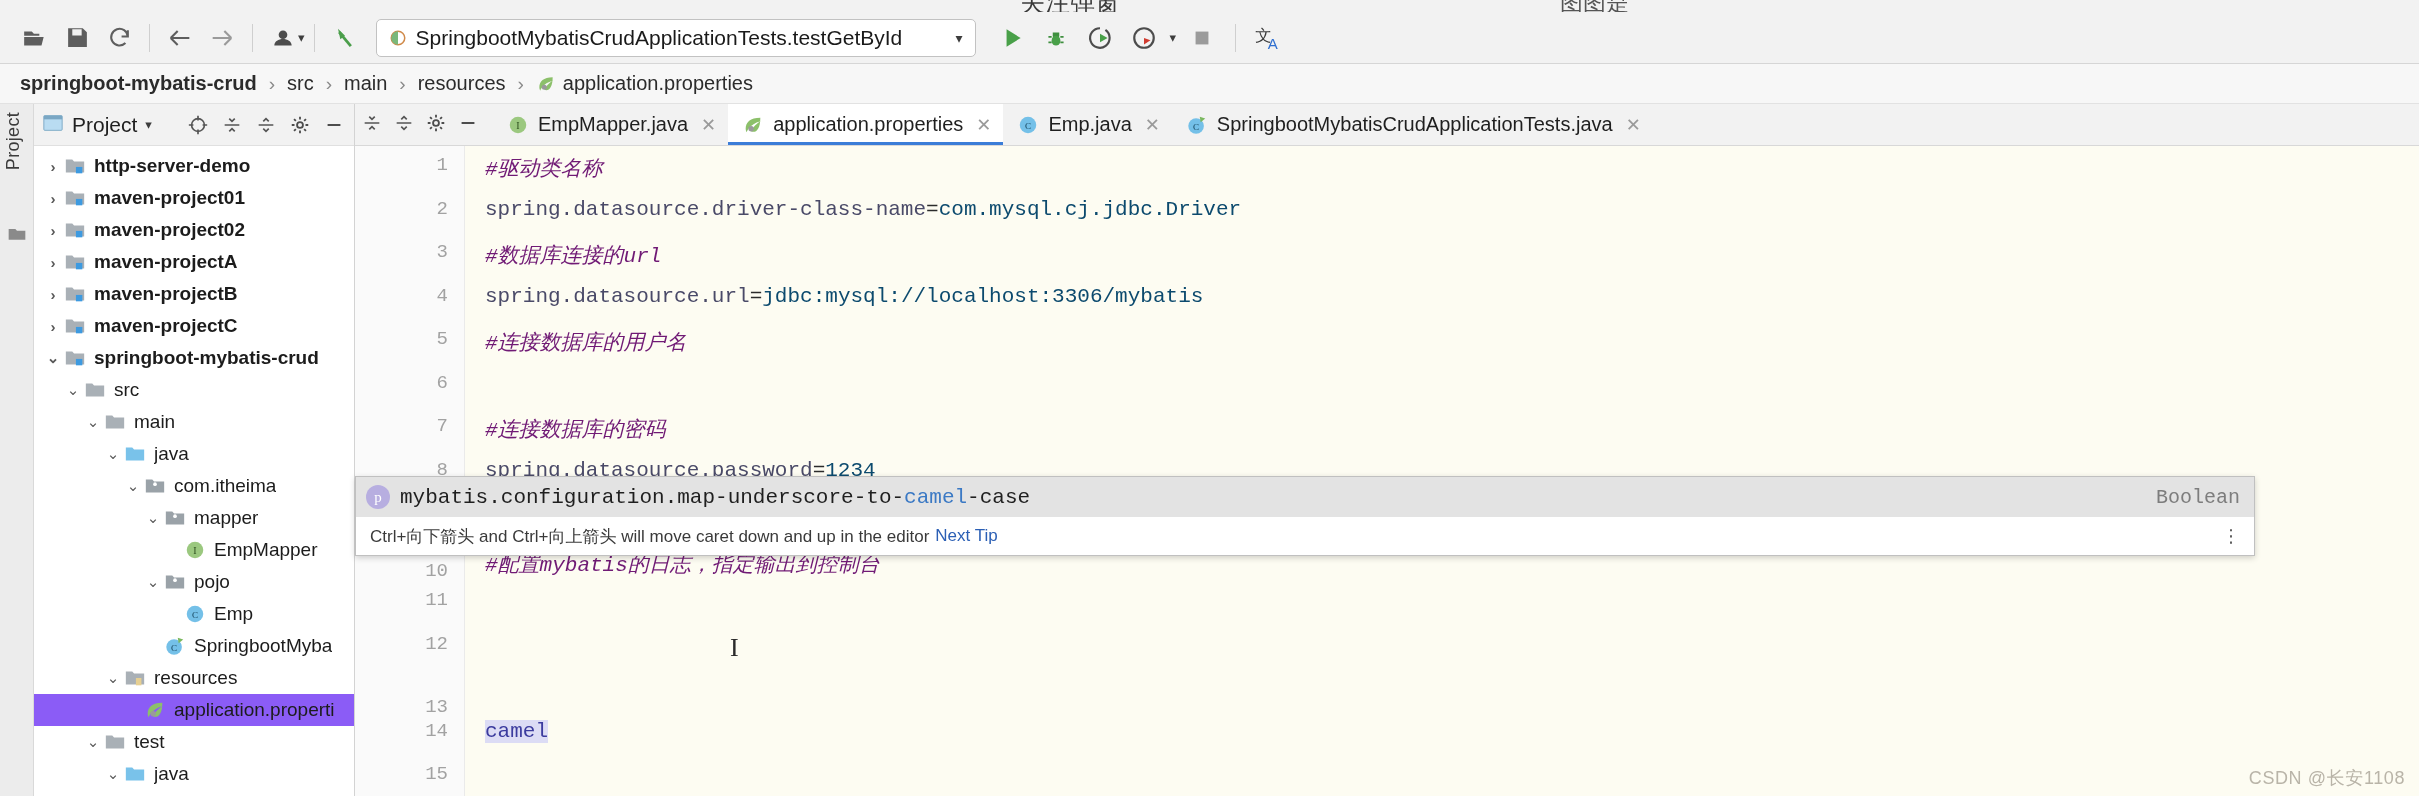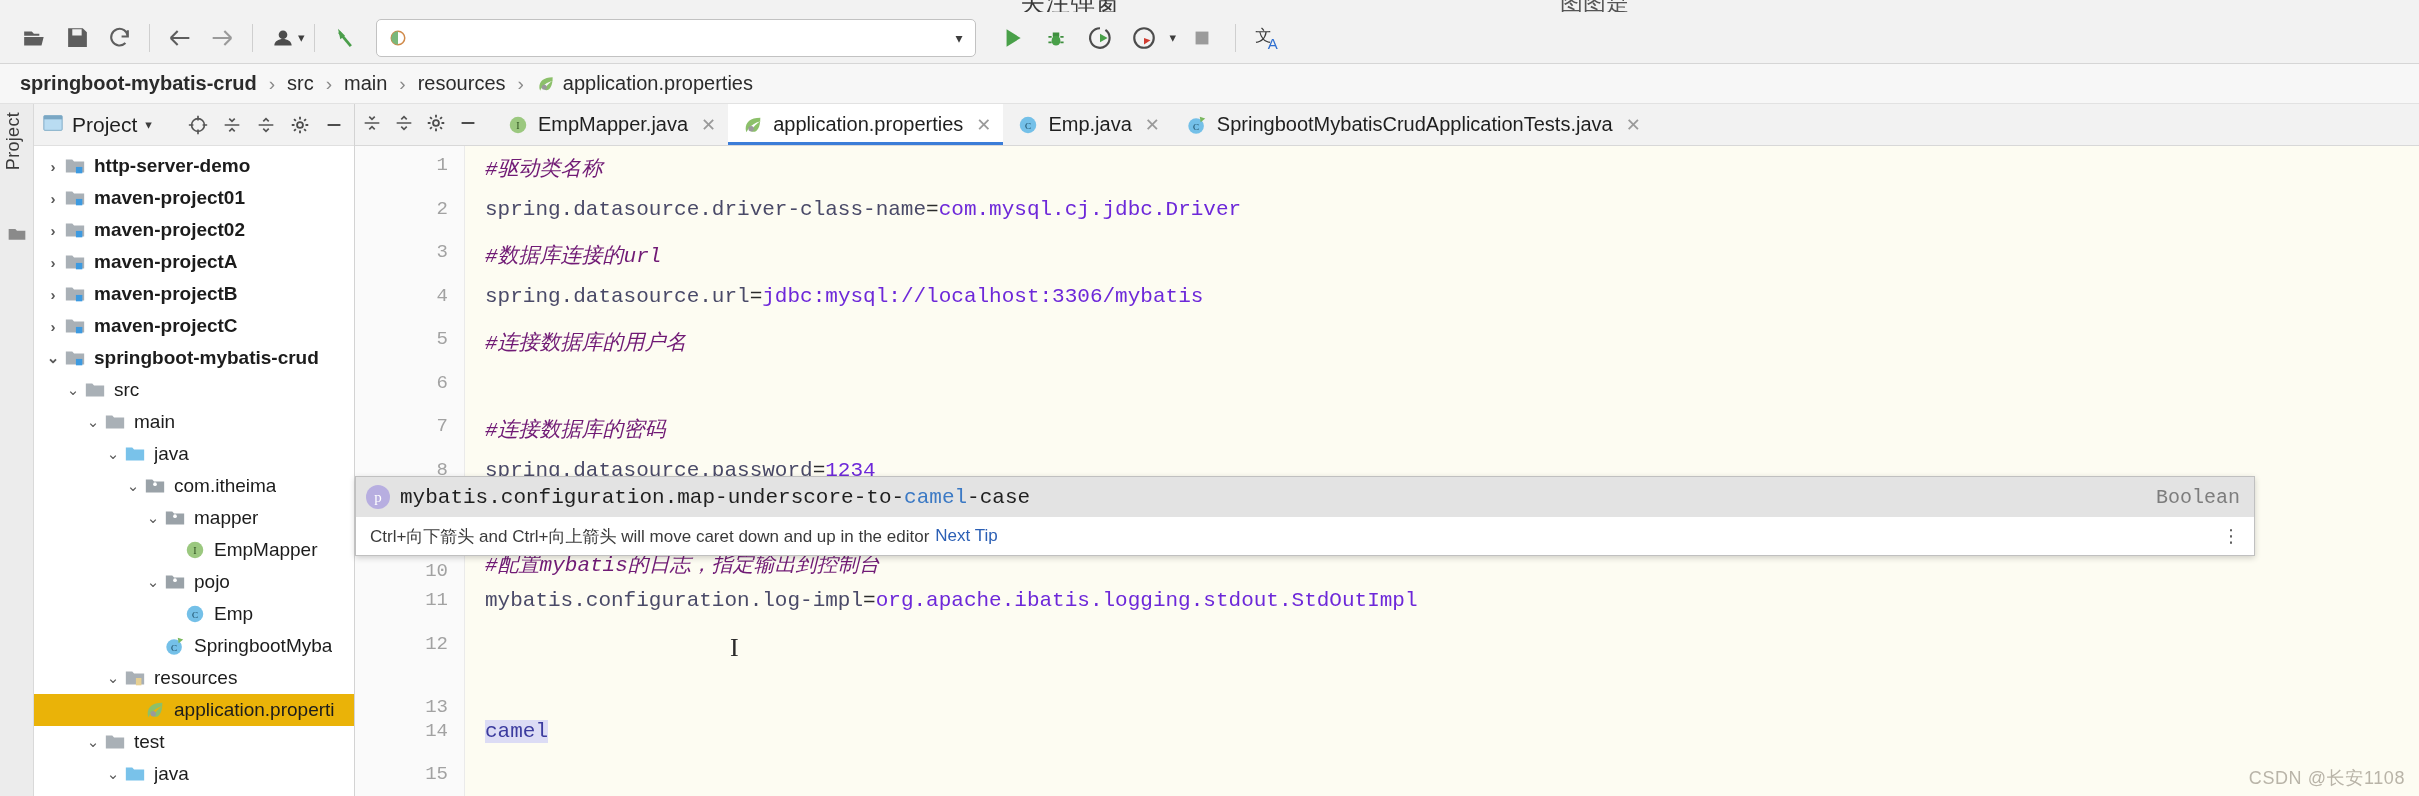--- a/index.html
+++ b/index.html
@@ -93,21 +93,21 @@
   .pp-title { font-size: 21px; color: #1f1f1f; margin-left: 8px; font-family:"Liberation Sans",sans-serif;}
   .pp-caret { margin-left: 8px; font-size: 13px; color: #3d3d3d; }
   .pp-icons { margin-left: auto; display: flex; align-items: center; gap: 2px; padding-right: 4px; }
   .pp-ibtn { width: 32px; height: 32px; display: flex; align-items: center; justify-content: center; }
 
   .tree { padding-top: 4px; }
   .tree-row {
     height: 32px; display: flex; align-items: center; white-space: nowrap;
     font-size: 19px; color: #1c1c1c; font-family: "Liberation Sans", sans-serif;
   }
-  .tree-row.selected { background: #eab308; }
+  .tree-row.selected { background: #8b5cf6; }
   .tree-row.bold { font-weight: bold; }
   .tw { width: 22px; flex: none; display: flex; align-items: center; justify-content: center;
         color: #5a5a5a; font-size: 15px; }
   .ticon { width: 24px; flex: none; margin-right: 6px; display: flex; align-items: center; }
   .tlabel { overflow: hidden; }
 
   
   .editor-area {
     position: absolute; top: 104px; left: 355px; width: 2064px; height: 692px;
     background: #ffffff;
@@ -137,21 +137,21 @@
     font-family: "Liberation Mono", monospace;
   }
   .code {
     position: absolute; top: 0; left: 110px; right: 0; height: 650px;
   }
   .cline {
     position: absolute; left: 20px; white-space: nowrap;
     font-family: "Liberation Mono", monospace; font-size: 21px;
   }
   .tok-key { color: #4a4a68; }
-  .tok-val { color: #6d28d9; }
+  .tok-val { color: #0c4a6e; }
   .tok-eq { color: #2b2b2b; }
   .comment { color: #701a75; font-style: italic; font-family: "Liberation Mono", monospace; }
   .hl-camel { background: #dcdcf5; color: #3b3b9e; }
 
   
   .popup {
     position: absolute; left: 0px; top: 330px; width: 1900px;
     border: 1px solid #c0c0c0; background: #ffffff;
     box-shadow: 0 2px 6px rgba(0,0,0,.18);
   }
@@ -240,20 +240,21 @@
           <path fill="#4b9e4b" d="M6 4l2 9 4-3z"></path>
           <path fill="none" stroke="#4b9e4b" stroke-width="2.4" d="M7 7l10 12"></path>
         </svg>
     </div>
 
     <div class="run-config">
       <svg class="rc-icon" viewBox="0 0 24 24">
         <circle cx="12" cy="12" r="9" fill="none" stroke="#d08a4a" stroke-width="2"></circle>
         <path d="M12 3a9 9 0 0 0 0 18z" fill="#7ab87a"></path>
       </svg>
+      <span class="rc-text">SpringbootMybatisCrudApplicationTests.testGetById</span>
       <span class="rc-caret">▾</span>
     </div>
 
     <div class="run-actions">
       <div class="ra-btn">
         <svg width="26" height="26" viewBox="0 0 24 24">
             <path fill="#49a049" d="M7 4l13 8-13 8z"></path>
           </svg>
       </div>
       <div class="ra-btn">
@@ -640,21 +641,20 @@
       <div class="code" id="code-root">
           <div class="cline" style="top: 8px;"><span class="comment">#驱动类名称</span></div>
           <div class="cline" style="top: 51.5px;"><span class="tok-key">spring.datasource.driver-class-name</span><span class="tok-eq">=</span><span class="tok-val">com.mysql.cj.jdbc.Driver</span></div>
           <div class="cline" style="top: 95px;"><span class="comment">#数据库连接的url</span></div>
           <div class="cline" style="top: 138.5px;"><span class="tok-key">spring.datasource.url</span><span class="tok-eq">=</span><span class="tok-val">jdbc:mysql://localhost:3306/mybatis</span></div>
           <div class="cline" style="top: 182px;"><span class="comment">#连接数据库的用户名</span></div>
           <div class="cline" style="top: 269px;"><span class="comment">#连接数据库的密码</span></div>
           <div class="cline" style="top: 312.5px;"><span class="tok-key">spring.datasource.password</span><span class="tok-eq">=</span><span class="tok-val">1234</span></div>
           <div class="cline" style="top: 356px;"></div>
           <div class="cline" style="top: 404px;"><span class="comment">#配置mybatis的日志，指定输出到控制台</span></div>
-          <div class="cline" style="top: 443px;"><span class="tok-key">mybatis.configuration.log-impl</span><span class="tok-eq">=</span><span class="tok-val">org.apache.ibatis.logging.stdout.StdOutImpl</span></div>
           <div class="cline" style="top: 573.5px;"><span class="hl-camel">camel</span></div>
           <div class="cline" style="top: 617px;"></div>
         </div>
 
       <div class="popup">
         <div class="popup-row">
           <span class="pic">p</span>
           <span class="popup-text"><span>mybatis.configuration.map-underscore-to-</span><span class="blue">camel</span><span>-case</span></span>
           <span class="popup-type">Boolean</span>
         </div>

